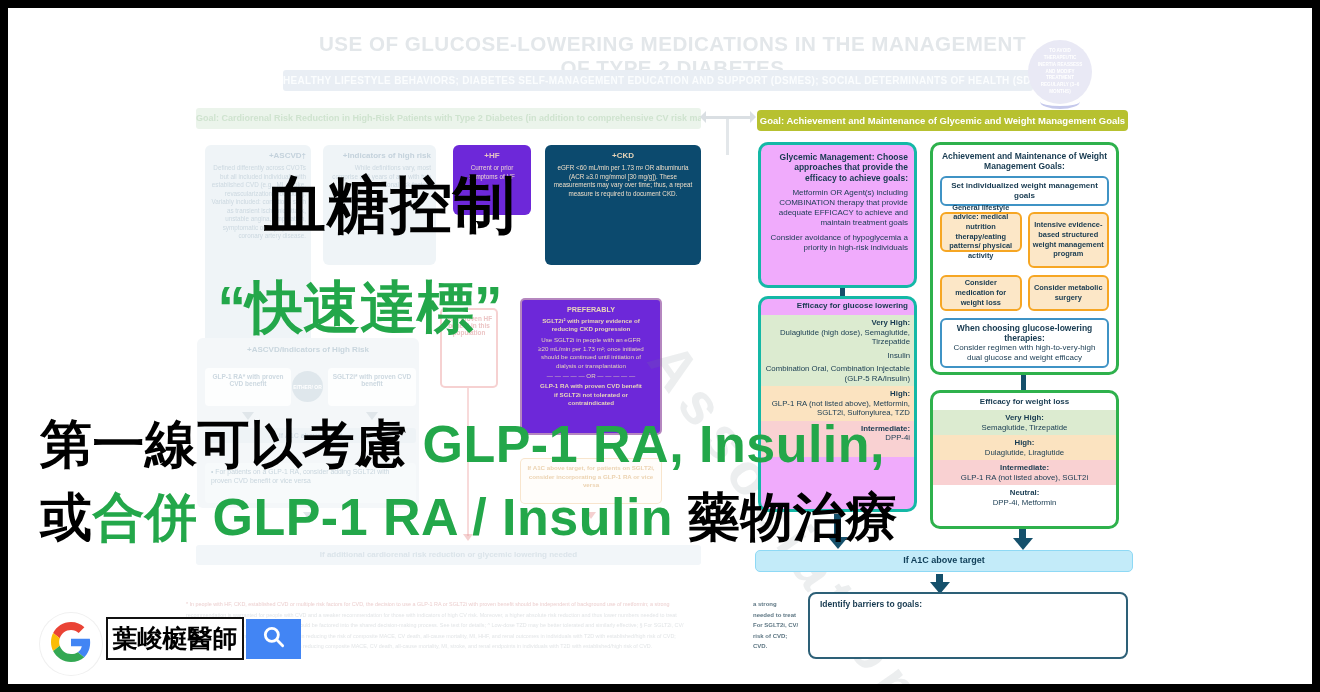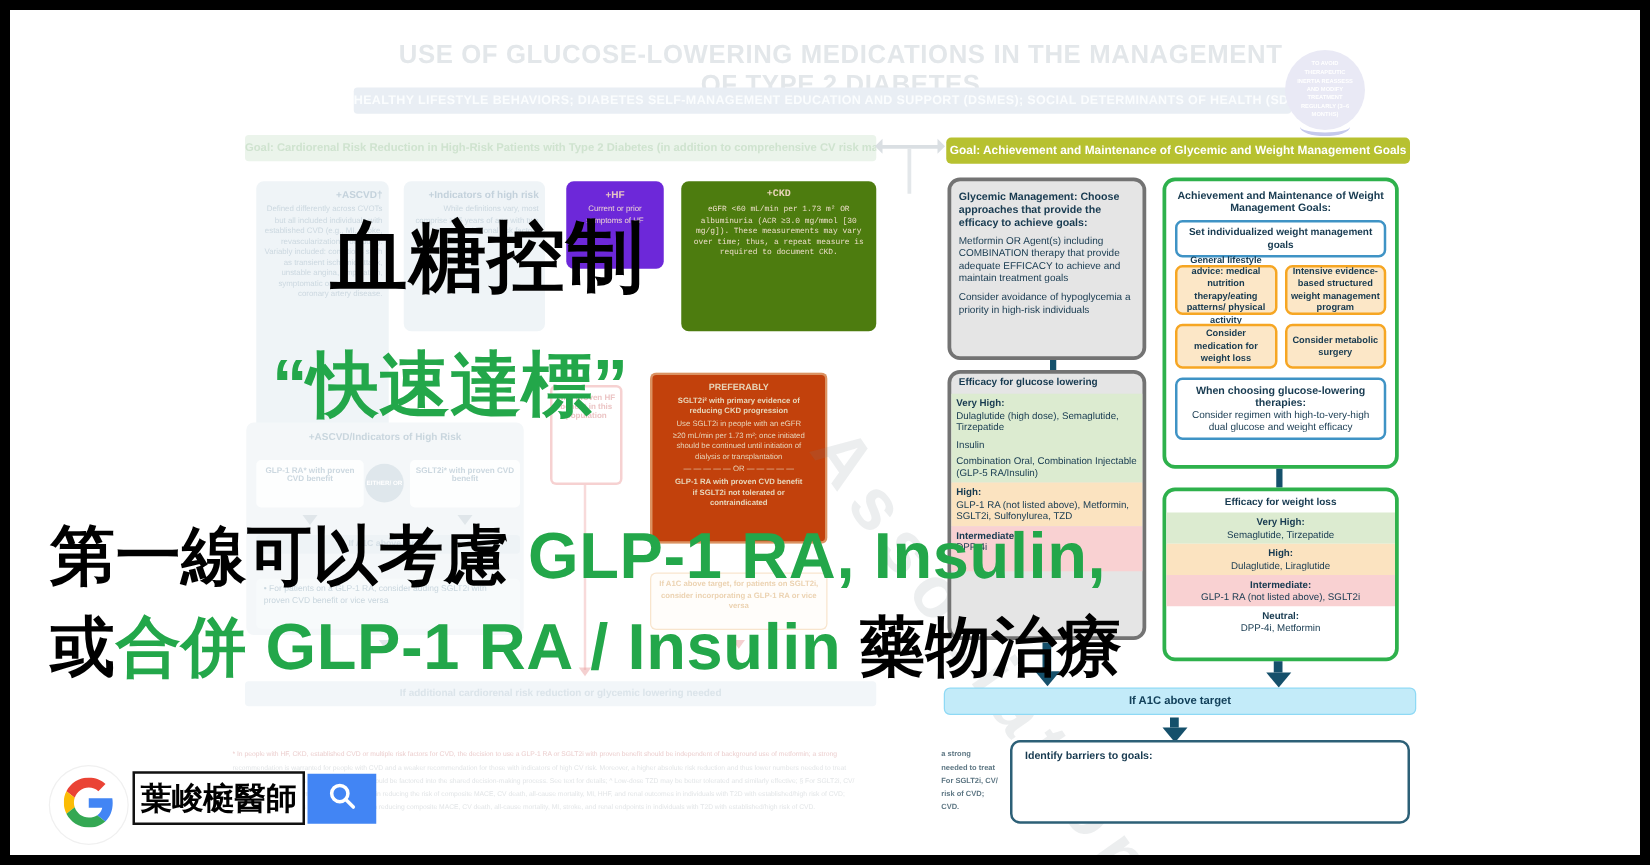--- a/index.html
+++ b/index.html
@@ -19,43 +19,43 @@
   .darrow:before{left:-10px;border-right-color:#dadfe3;}
   .darrow:after{right:-10px;border-left-color:#dadfe3;}
   .vstub{left:726px;top:119px;width:3px;height:36px;background:#e3e7ea;}
   .col{border-radius:6px;padding:6px 5px;box-sizing:border-box;text-align:center;}
   .col .h{font-weight:bold;font-size:8px;margin-bottom:4px;}
   .col .b{font-size:6.3px;line-height:1.35;}
   .col-blue{background:#eff4f7;color:#ccd8e0;text-align:right;}
   .col-blue .h{color:#c4d2dc;}
   .col-red{background:#6d28d9;color:#edd4d4;}
   .col-red .h{color:#e6c4c4;}
-  .col-tan{background:#4d7c0f;color:#ecddc8;font-family:Liberation Mono, monospace;}
+  .col-tan{background:#0c4a6e;color:#ecddc8;}
   .col-tan .h{color:#e7d4b8;}
   .mid-head{font-weight:bold;font-size:8px;color:#c9d6de;text-align:center;}
   .mid-box{background:#fdfefe;border-radius:4px;color:#ccd8e0;font-size:6.5px;font-weight:bold;text-align:center;padding:5px 3px;box-sizing:border-box;}
   .mid-circ{border-radius:50%;background:#dfe7ec;color:#fff;font-size:5px;font-weight:bold;display:flex;align-items:center;justify-content:center;text-align:center;}
   .mid-bar{background:#eef3f6;border-radius:3px;color:#d5dfe6;font-size:7px;font-weight:bold;text-align:center;line-height:15px;}
   .mid-bullet{background:#f7fafb;border-radius:4px;color:#c9d6de;font-size:6.8px;text-align:left;padding:4px 6px;box-sizing:border-box;line-height:1.35;}
   .gtri{width:0;height:0;border:6px solid transparent;border-top:8px solid #e0e6ea;}
   .rtri{width:0;height:0;border:5px solid transparent;border-top:7px solid rgba(230,150,150,.45);}
   .hf-box{border:2px solid rgba(232,140,140,.4);border-radius:5px;background:#fff;color:#ecc5c5;font-size:6.4px;font-weight:bold;text-align:center;padding:5px 3px;box-sizing:border-box;}
   .hf-line{background:rgba(234,150,150,.35);}
-  .ckd-box{border:2px solid rgba(240,214,170,.55);border-radius:5px;background:#c2410c;color:#e8d6ba;font-size:6.2px;text-align:center;padding:5px 16px;box-sizing:border-box;line-height:1.35;}
+  .ckd-box{border:2px solid rgba(240,214,170,.55);border-radius:5px;background:#6d28d9;color:#e8d6ba;font-size:6.2px;text-align:center;padding:5px 16px;box-sizing:border-box;line-height:1.35;}
   .ckd-box .p{font-weight:bold;font-size:7.2px;margin-bottom:2px;}
   .ckd-box2{border:1.5px solid rgba(240,200,150,.45);border-radius:5px;background:#fffdfa;color:#ecd3b2;font-size:6.2px;font-weight:bold;text-align:center;padding:5px 4px;box-sizing:border-box;line-height:1.4;}
   .bg-bottombar{left:196px;top:545px;width:505px;height:20px;background:#f2f6f9;border-radius:3px;color:#dbe4ea;font-size:8px;font-weight:bold;text-align:center;line-height:20px;}
   .fnotes{left:186px;top:599px;width:568px;color:#e2e5e7;font-size:5.4px;line-height:10.6px;white-space:nowrap;overflow:hidden;}
   .fnotes .r{color:#eccfcf;}
   .ffrag{left:753px;top:599px;width:58px;color:#5d7683;font-size:6px;line-height:10.6px;font-weight:bold;}
   .watermark{left:690px;top:330px;font-size:58px;font-weight:bold;color:rgba(120,132,142,.14);transform:rotate(55deg);transform-origin:left top;letter-spacing:10px;z-index:4;}
   
   .panel{position:absolute;inset:0;z-index:6;color:#173a50;}
   .goal-olive{left:757px;top:110px;width:371px;height:21px;background:#b7c130;border-radius:4px;color:#fff;font-size:9.5px;font-weight:bold;text-align:center;line-height:21px;}
-  .obox{background:#e5e5e5;border:3px solid #737373;border-radius:10px;box-sizing:border-box;overflow:hidden;text-align:left;}
+  .obox{background:#f0abfc;border:3px solid #14b8a6;border-radius:10px;box-sizing:border-box;overflow:hidden;text-align:right;}
   .gbox{background:#fff;border:3px solid #2eb14c;border-radius:10px;box-sizing:border-box;overflow:hidden;text-align:center;}
   .t-bold{font-weight:bold;}
   .p85{font-size:8.5px;line-height:1.22;}
   .p8{font-size:8px;line-height:1.25;}
   .band{padding:3px 4px;font-size:7.8px;line-height:1.22;}
   .band .lab{font-weight:bold;}
   .band-green{background:#dcebd0;}
   .band-orange{background:#fbe3c0;}
   .band-pink{background:#f9d1d2;}
   .bluebox{border:2px solid #3f93c5;border-radius:6px;background:#fff;padding:3px 4px;box-sizing:border-box;}
@@ -181,21 +181,21 @@
         <div class="lab">Intermediate:</div>
         <div>DPP-4i</div>
       </div>
     </div>
 
     <div class="abs gbox" style="left:930px;top:142px;width:189px;height:233px;padding:6px 7px;">
       <div class="p85 t-bold">Achievement and Maintenance of Weight Management Goals:</div>
       <div class="bluebox p8 t-bold" style="margin-top:4px;">Set individualized weight management goals</div>
       <div style="display:flex;gap:6px;margin-top:6px;">
         <div class="ocell" style="flex:1;height:40px;">General lifestyle advice: medical nutrition therapy/eating patterns/ physical activity</div>
-        <div class="ocell" style="flex:1;height:40px;">Intensive evidence-based structured weight management program</div>
+        <div class="ocell" style="flex:1;height:56px;">Intensive evidence-based structured weight management program</div>
       </div>
       <div style="display:flex;gap:6px;margin-top:7px;">
         <div class="ocell" style="flex:1;height:36px;">Consider medication for weight loss</div>
         <div class="ocell" style="flex:1;height:36px;">Consider metabolic surgery</div>
       </div>
       <div class="bluebox" style="margin-top:7px;">
         <div class="p85 t-bold">When choosing glucose-lowering therapies:</div>
         <div class="p8">Consider regimen with high-to-very-high dual glucose and weight efficacy</div>
       </div>
     </div>

